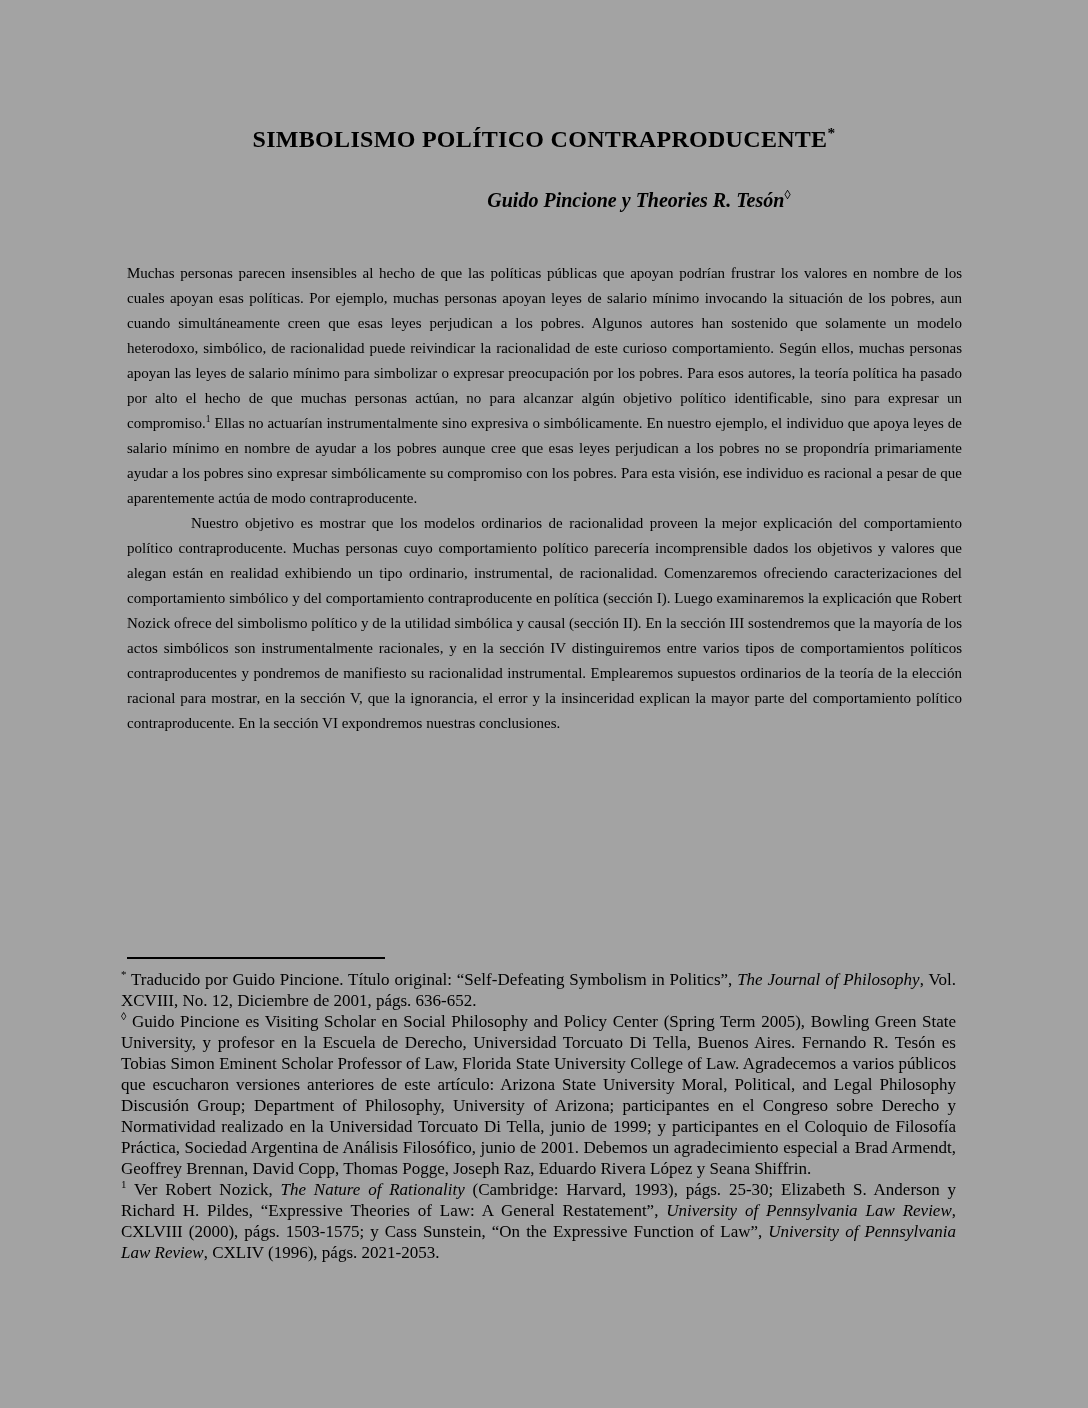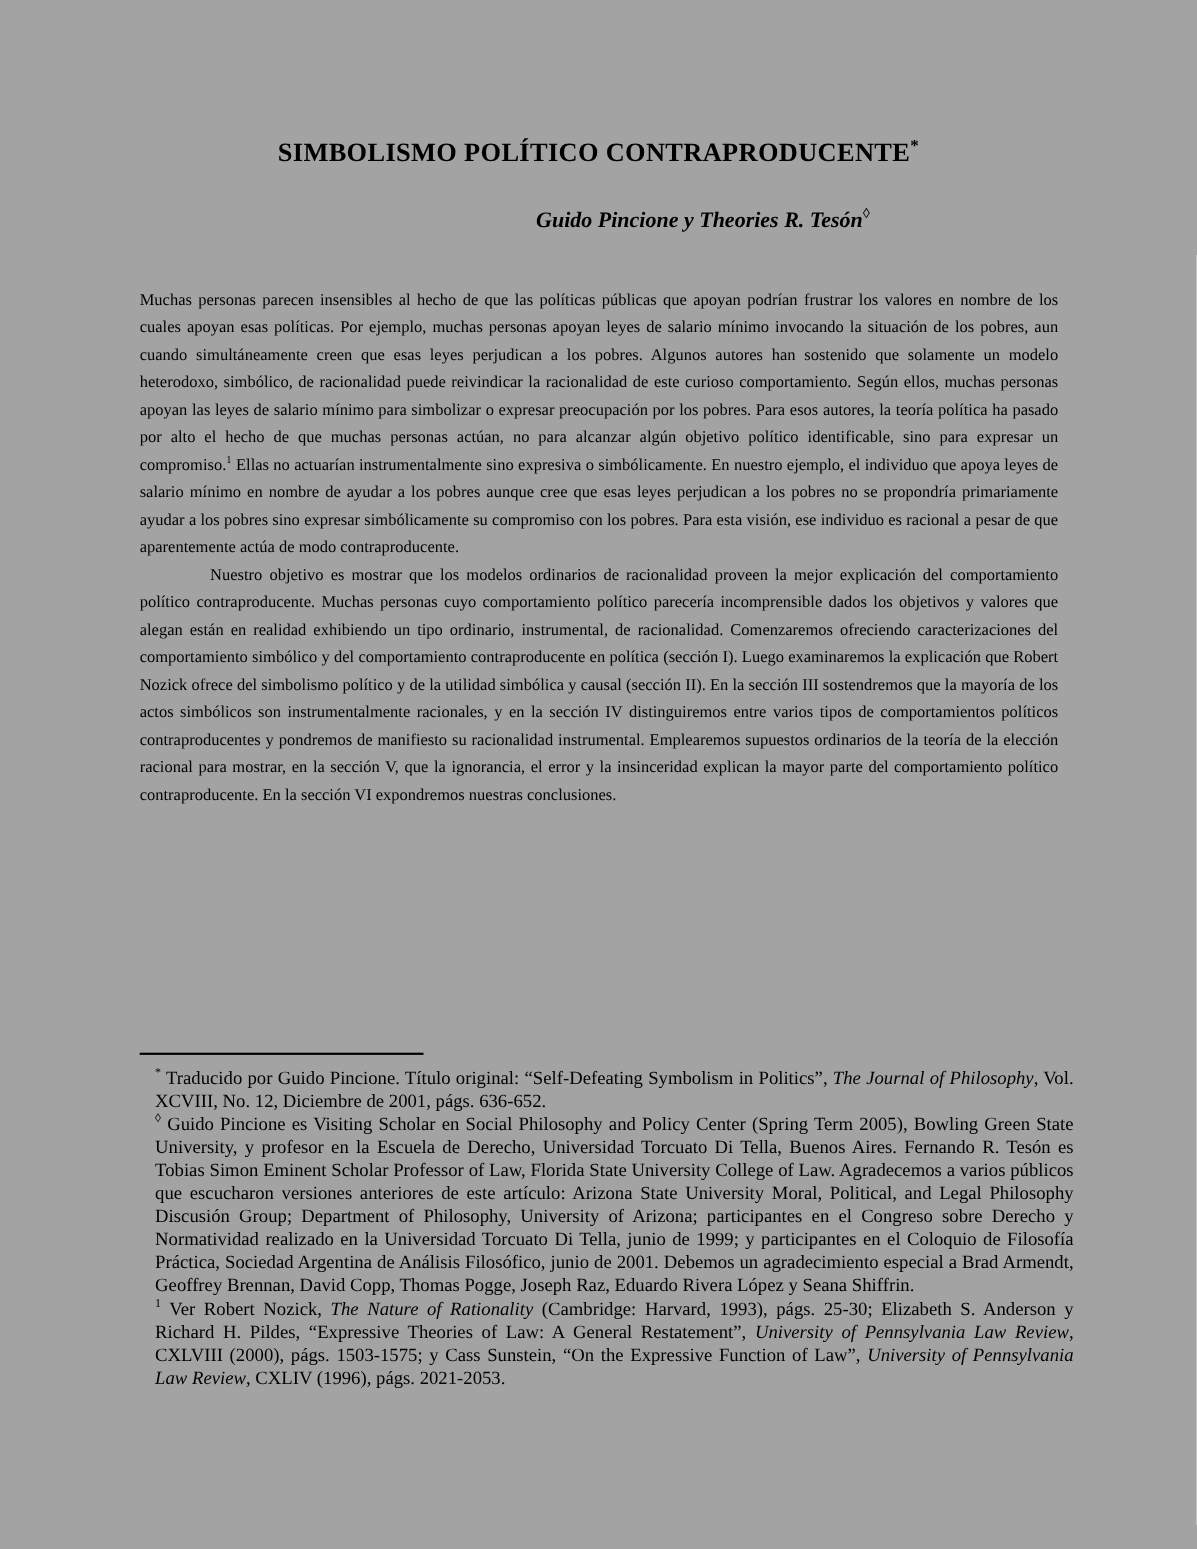--- a/index.html
+++ b/index.html
@@ -57,21 +57,21 @@
     position: absolute;
     top: 957px;
     left: 127px;
     width: 258px;
     height: 0;
     border-top: 2px solid #000000;
   }
   .footnotes {
     position: absolute;
     top: 969px;
-    left: 141px;
+    left: 121px;
     width: 835px;
     font-size: 17px;
     line-height: 21px;
     text-align: justify;
   }
   .footnotes p {
     margin: 0;
   }
   .sup {
     vertical-align: super;

